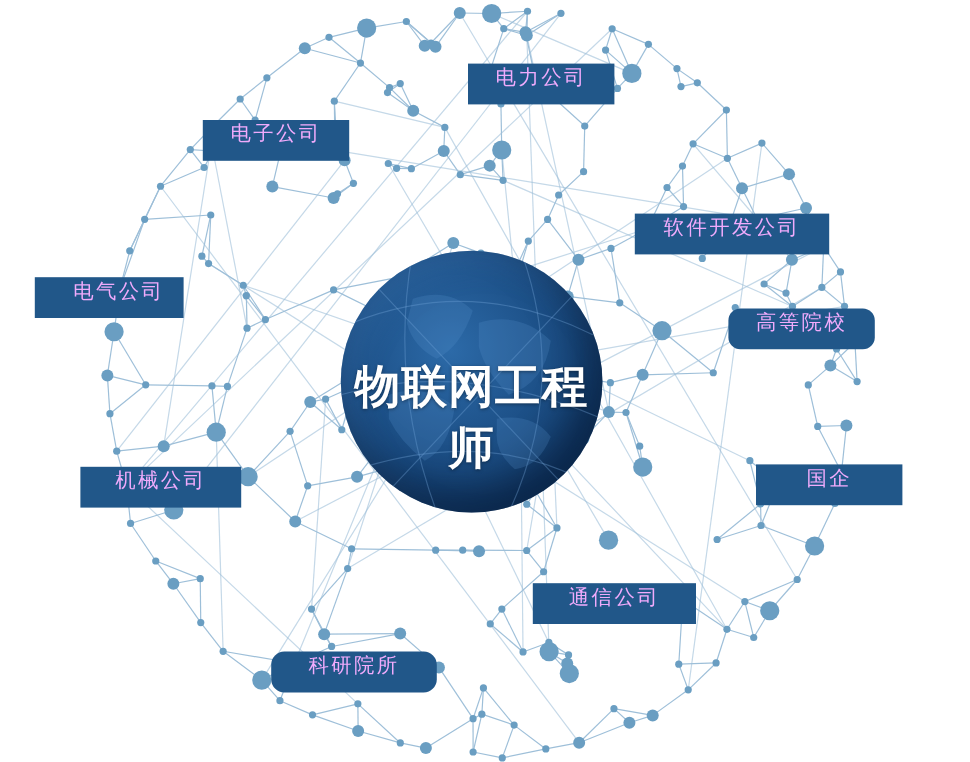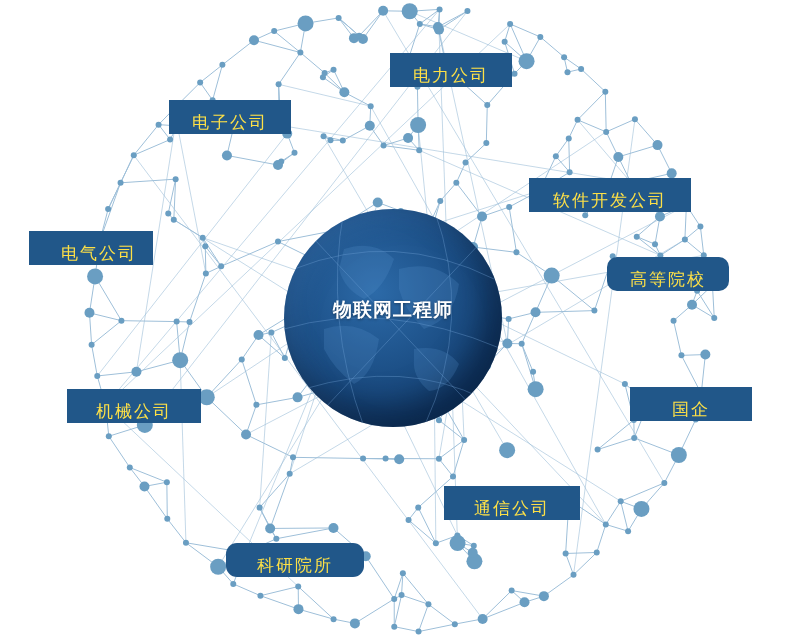--- a/index.html
+++ b/index.html
@@ -7,25 +7,25 @@
          font-family: "DejaVu Sans", "Liberation Sans", sans-serif; }
   #stage { position: absolute; left: 0; top: 0; width: 808px; height: 635px; }
   #network { position: absolute; left: 0; top: 0; }
   .hub { position: absolute; left: 284px; top: 209px; width: 218px; height: 218px;
          border-radius: 50%;
          background: radial-gradient(circle at 42% 38%, #2c6aa8 0%, #1c4f86 45%, #123a68 80%, #0e3159 100%);
          box-shadow: inset -14px -18px 30px rgba(4,20,45,0.55), inset 10px 10px 24px rgba(80,140,200,0.25);
          overflow: hidden; }
   .hub svg { position: absolute; left: 0; top: 0; }
   .hub-title { position: absolute; left: 0; right: 0; top: 88px; text-align: center;
-               color: #ffffff; font-size: 19px; font-weight: bold; letter-spacing: 1px;
+               color: #ffffff; font-size: 38px; font-weight: bold; letter-spacing: 1px;
                text-shadow: 0 1px 3px rgba(0,0,0,0.4); }
-  .label { position: absolute; background: #215789; color: #fde047;
+  .label { position: absolute; background: #215789; color: #f0abfc;
            font-size: 17px; letter-spacing: 2px; text-align: center;
-           display: flex; align-items: flex-end; justify-content: center;
+           display: flex; align-items: flex-start; justify-content: center;
            height: 34px; box-sizing: border-box; }
 </style>
 </head>
 <body>
 
 <div id="stage">
   <svg id="network" width="808" height="635">
       <g stroke="#8db4d2" stroke-width="1" opacity="0.85">
         <line x1="714.2512246841427" y1="318.00086079882726" x2="692.0265385739434" y2="304.6667503004546"></line>
         <line x1="714.2512246841427" y1="318.00086079882726" x2="697.1324608352181" y2="290.82015622315265"></line>

